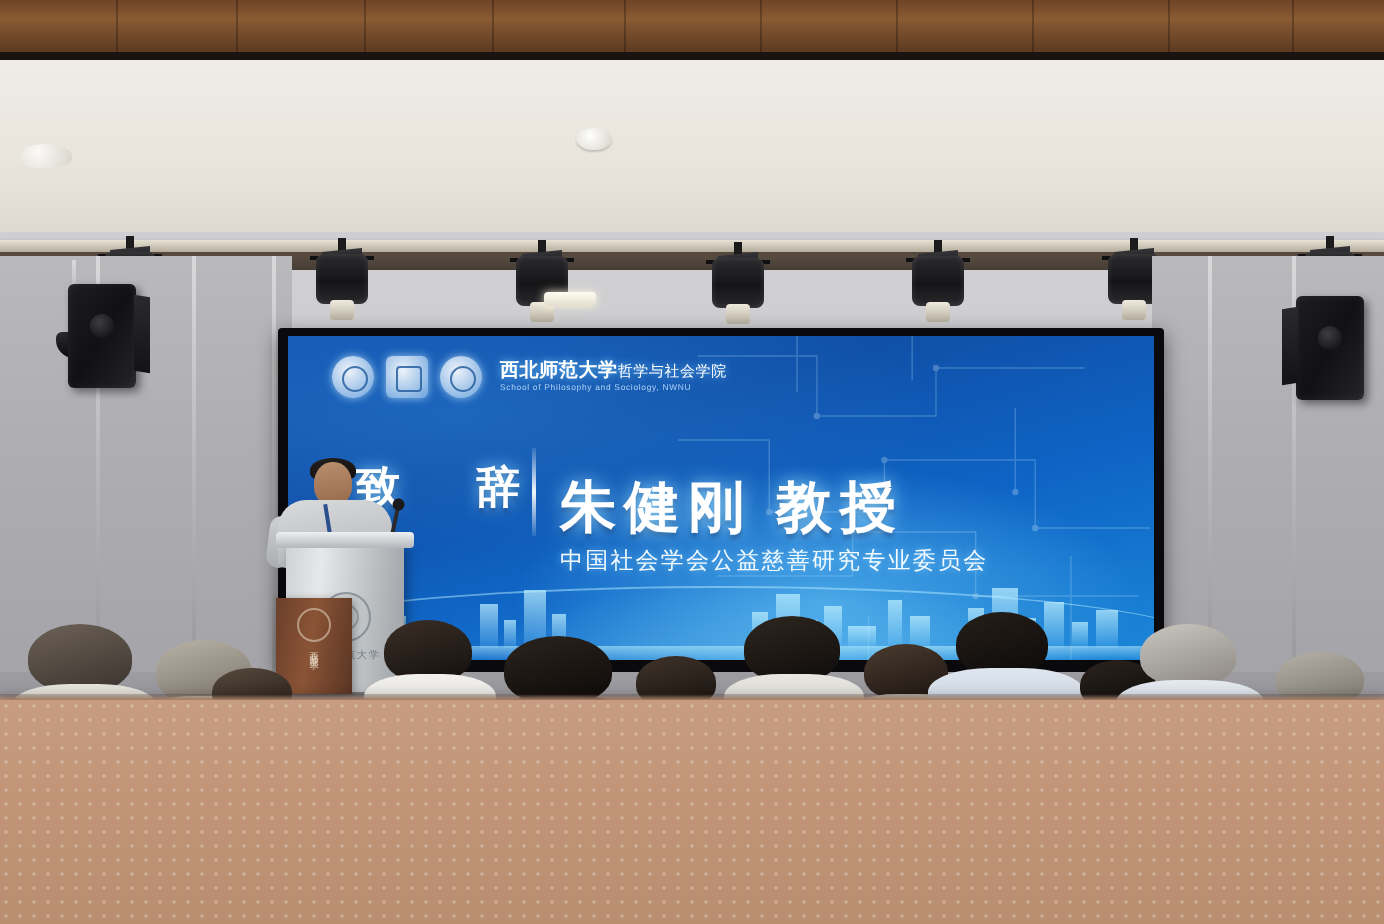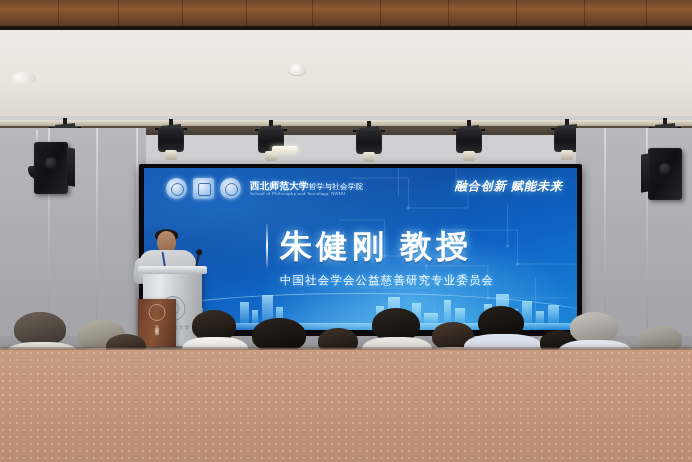--- a/index.html
+++ b/index.html
@@ -182,22 +182,22 @@
     position:absolute;left:34px;top:61px;
     font-size:22px;font-weight:bold;color:#ffffff;letter-spacing:16px;
     text-shadow:0 0 8px rgba(140,215,255,.9),0 2px 2px rgba(8,40,95,.55);
     white-space:nowrap;
   }
   .divider-v{
     position:absolute;left:122px;top:56px;width:1.6px;height:44px;
     background:linear-gradient(180deg,rgba(255,255,255,.1),rgba(255,255,255,.95),rgba(255,255,255,.1));
   }
   .name-line{
-    position:absolute;left:136px;top:57px;
-    font-size:32px;font-weight:bold;color:#ffffff;letter-spacing:4px;white-space:nowrap;
+    position:absolute;left:136px;top:67px;
+    font-size:28px;font-weight:bold;color:#ffffff;letter-spacing:4px;white-space:nowrap;
     text-shadow:0 0 9px rgba(150,220,255,.95),0 2px 2px rgba(8,40,95,.5);
   }
   .name-line .gap{display:inline-block;width:12px;}
   .title-line1,.title-line2{
     position:absolute;left:136px;
     font-size:11.5px;color:#f2faff;letter-spacing:1.1px;white-space:nowrap;
     text-shadow:0 0 5px rgba(130,210,255,.85);
   }
   .title-line1{top:90px;margin-top:15px;}
   .title-line2{top:106px;}
@@ -449,23 +449,23 @@
       <div class="logo-mark"></div>
       <div class="logo-text">
         <div class="logo-cn">
           <span>西北师范大学</span><span class="dept">哲学与社会学院</span>
         </div>
         <div class="logo-en">School of Philosophy and Sociology, NWNU</div>
       </div>
     </div>
 
     <div class="theme-block">
-      <div class="theme-main">融合创新 赋能未来</div>
     </div>
 
+    <div class="speech-label">致 辞</div>
     <div class="divider-v"></div>
     <div class="name-line">
       <span>朱健刚</span><span class="gap"></span><span>教授</span>
     </div>
     <div class="title-line1">中国社会学会公益慈善研究专业委员会</div>
 
     <div class="skyline">
       <div class="sky-arc"></div>
       <div class="sky-b" style="left:22px;width:8px;height:20px"></div>
       <div class="sky-b" style="left:32px;width:6px;height:13px"></div>

